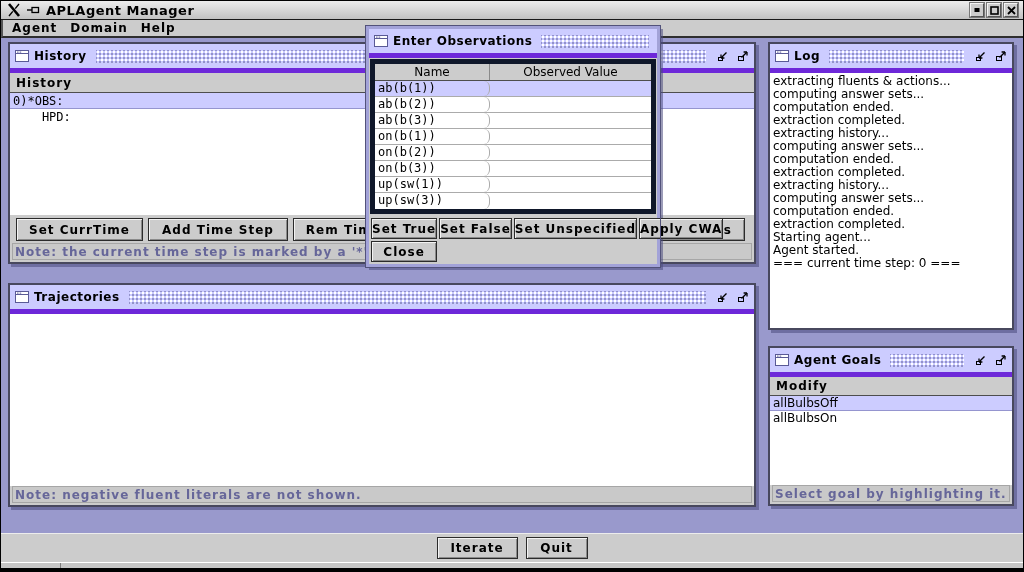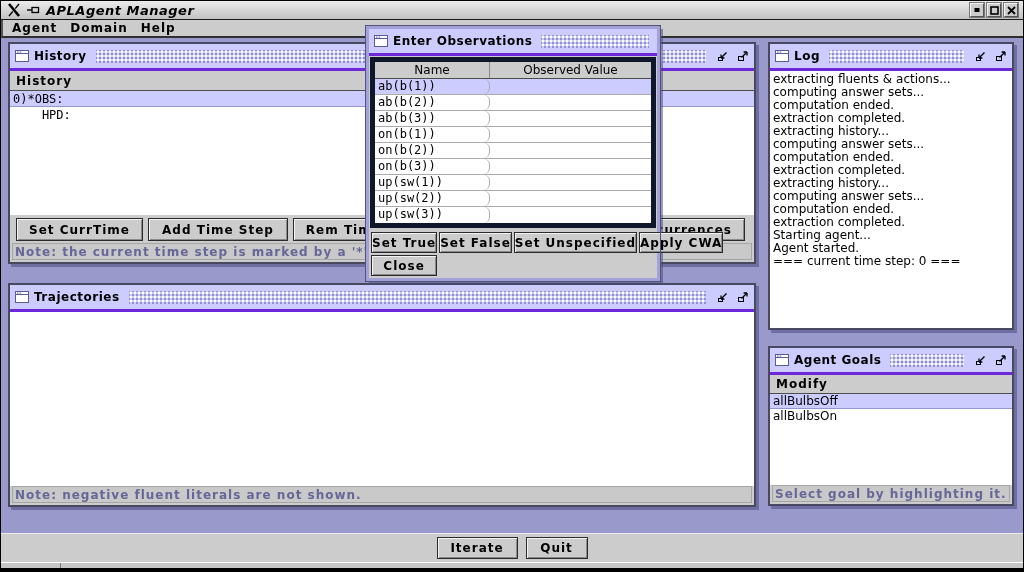--- a/index.html
+++ b/index.html
@@ -11,21 +11,21 @@
   }
   .app-frame { position:absolute; inset:0; border:1px solid #000; z-index:1; pointer-events:none; }
 
   
   .titlebar {
     position:absolute; left:1px; top:1px; right:1px; height:19px;
     background:linear-gradient(#ececec,#c2c2c2);
     border-bottom:1px solid #1a1a1a;
     display:flex; align-items:center; gap:5px; padding:0 5px; z-index:5;
   }
-  .title-text { font-weight:bold; font-size:13px; letter-spacing:0.5px;font-style:italic; }
+  .title-text { font-weight:bold; font-size:13px; letter-spacing:0.5px; }
   .win-buttons { margin-left:auto; display:flex; gap:3px; }
   .win-btn {
     width:14px; height:14px; background:#ccc;
     border:1px solid; border-color:#f4f4f4 #555 #555 #f4f4f4;
     outline:1px solid #777;
     display:flex; align-items:center; justify-content:center;
   }
   .menubar {
     position:absolute; left:1px; top:20px; right:1px; height:18px;
     background:#cccccc; border-bottom:2px solid #2e2e2e; border-left:2px solid #555;
@@ -37,21 +37,21 @@
 
   
   .frame {
     position:absolute; background:#cccccc;
     border:2px solid #48485e;
     box-shadow:3px 3px 0 rgba(75,75,125,0.55);
     display:flex; flex-direction:column; z-index:10;
   }
   .frame-title {
     height:21px; min-height:21px; background:#ccccff;
-    border-bottom:3px solid #6d28d9;
+    border-bottom:5px solid #6d28d9;
     display:flex; align-items:center; gap:5px; padding:12px 4px;
   }
   .frame-title .label { font-weight:bold; letter-spacing:0.5px; white-space:nowrap; }
   .bumps {
     flex:1; height:13px; margin:0 4px; background-color:#ccccff;
     background-image:
       radial-gradient(#ffffff 26%, rgba(0,0,0,0) 30%),
       radial-gradient(#9292c9 26%, rgba(0,0,0,0) 30%);
     background-size:4px 4px; background-position:0 0, 2px 2px;
   }
@@ -396,24 +396,20 @@
         <div class="trow">
           <span class="tcell c-name mono">on(b(3))</span>
           <span class="tcell c-val"></span>
         </div>
 
         <div class="trow">
           <span class="tcell c-name mono">up(sw(1))</span>
           <span class="tcell c-val"></span>
         </div>
 
-        <div class="trow">
-          <span class="tcell c-name mono">up(sw(2))</span>
-          <span class="tcell c-val"></span>
-        </div>
 
         <div class="trow">
           <span class="tcell c-name mono">up(sw(3))</span>
           <span class="tcell c-val"></span>
         </div>
       </div>
   </div>
   <div class="dlg-buttons">
     <div class="btn">Set True</div>
     <div class="btn">Set False</div>

